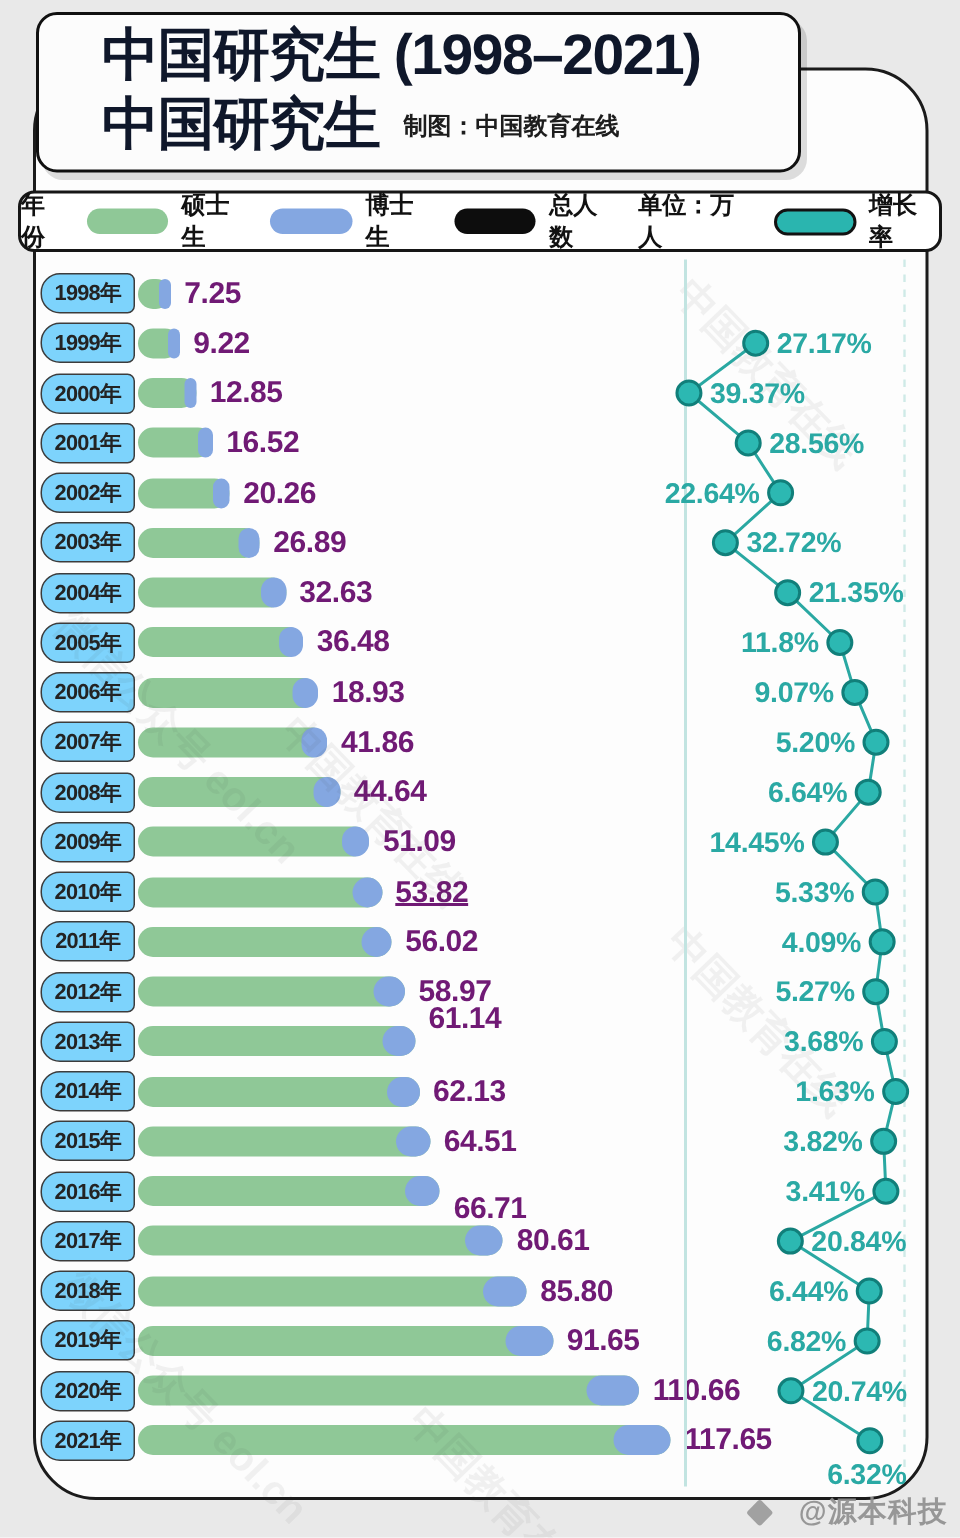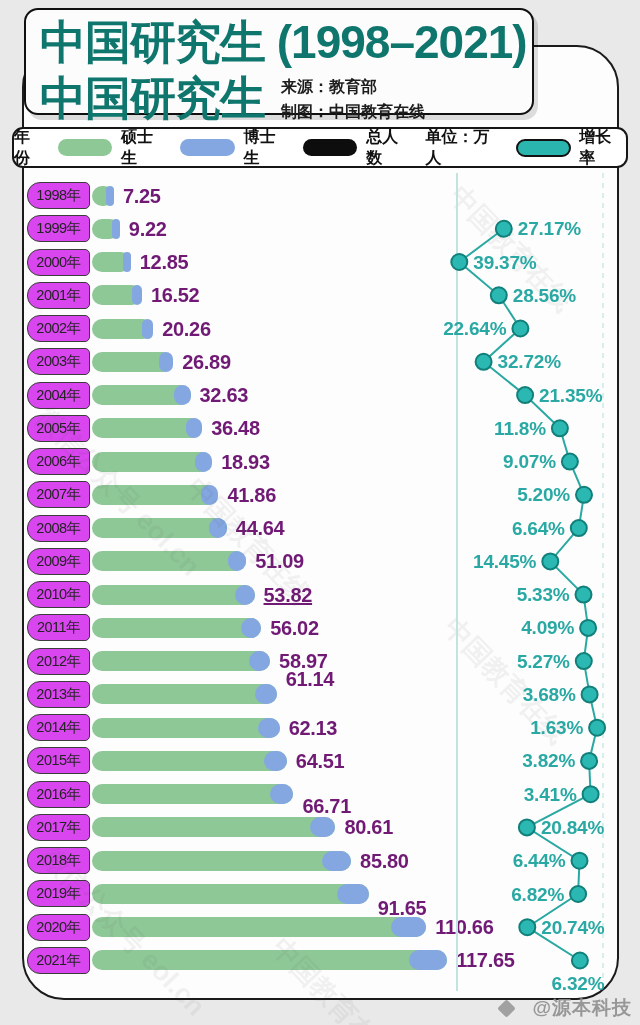--- a/index.html
+++ b/index.html
@@ -14,22 +14,22 @@
     background:#fdfdfd;border:2.5px solid #1b1b1b;border-radius:42px;
     z-index:1;
   }
   .title-box{
     position:absolute;left:24px;top:8px;width:510px;height:107px;
     background:#fcfcfc;border:2.5px solid #101010;border-radius:14px;
     box-shadow:4px 5px 0 rgba(0,0,0,.13);
     z-index:5;padding:4px 14px 0 14px;box-sizing:border-box;
   }
   .title-line{
-    font-size:46px;font-weight:900;color:#0f766e;line-height:1.22;
-    letter-spacing:-1px;white-space:nowrap;
+    font-size:38px;font-weight:900;color:#0f172a;line-height:1.22;
+    letter-spacing:-1px;white-space:nowrap;margin-left:28px;
   }
   .title-row2{display:flex;align-items:center;}
   .source-block{
     margin-left:16px;font-size:16px;font-weight:700;color:#1d1d1d;
     line-height:1.55;white-space:nowrap;padding-top:4px;
   }
   .legend-bar{
     position:absolute;left:12px;top:127px;width:616px;height:41px;
     background:#ffffff;border:2.2px solid #161616;border-radius:11px;
     display:flex;align-items:center;justify-content:center;
@@ -38,23 +38,23 @@
   .legend-bar .gap{width:13px;}
   .legend-bar .gap-sm{width:9px;}
   .swatch{height:17px;width:56px;border-radius:9px;display:inline-block;}
   .swatch-master{background:#8fc897;}
   .swatch-doctor{background:#84a7e1;}
   .swatch-total{background:#0d0d0d;}
   .swatch-growth{background:#2ab5af;border:2px solid #121212;width:52px;height:14px;}
   #rows{position:absolute;left:0;top:0;width:640px;height:1025px;z-index:2;}
   .year-pill{
     position:absolute;left:27px;width:63px;height:27px;box-sizing:border-box;
-    background:#d946ef;border:1.7px solid #3c3c3c;border-radius:13px 5px 5px 13px;
+    background:#7dd3fc;border:1.7px solid #3c3c3c;border-radius:13px 5px 5px 13px;
     display:flex;align-items:center;justify-content:center;
-    font-size:14.5px;font-weight:400;color:#232323;letter-spacing:-.5px;
+    font-size:14.5px;font-weight:700;color:#232323;letter-spacing:-.5px;
   }
   .bar-master{position:absolute;height:20px;background:#8fc897;border-radius:10px;}
   .bar-doctor{position:absolute;height:20px;background:#84a7e1;border-radius:10px;}
   .bar-value{
     position:absolute;height:24px;line-height:24px;
     font-size:20px;font-weight:700;color:#701a75;letter-spacing:-.3px;white-space:nowrap;
   }
   #overlay{position:absolute;left:0;top:0;z-index:4;pointer-events:none;}
   .vline-solid{stroke:#c2e4e1;stroke-width:2;}
   .vline-dashed{stroke:#cfeae7;stroke-width:1.6;stroke-dasharray:5 5;}
@@ -82,21 +82,20 @@
 </head>
 <body>
 
 <div class="main-card"></div>
 
 <div class="title-box">
   <div class="title-line">中国研究生 (1998–2021)</div>
   <div class="title-row2">
     <div class="title-line">中国研究生</div>
     <div class="source-block">
-      <div>来源：教育部</div>
       <div>制图：中国教育在线</div>
     </div>
   </div>
 </div>
 
 <div class="legend-bar">
   <span>年份</span>
   <span class="gap"></span>
   <span class="swatch swatch-master"></span>
   <span class="gap-sm"></span>
@@ -198,21 +197,21 @@
     <div class="bar-master" style="left: 92px; top: 817.44px; width: 243.442px;"></div>
     <div class="bar-doctor" style="left: 310.104px; top: 817.44px; width: 25.3378px;"></div>
     <div class="bar-value" style="left: 344.442px; top: 815.44px;">80.61</div>
     <div class="year-pill" style="top: 847.2px;">2018年</div>
     <div class="bar-master" style="left: 92px; top: 850.7px; width: 259.116px;"></div>
     <div class="bar-doctor" style="left: 322.275px; top: 850.7px; width: 28.841px;"></div>
     <div class="bar-value" style="left: 360.116px; top: 848.7px;">85.80</div>
     <div class="year-pill" style="top: 880.46px;">2019年</div>
     <div class="bar-master" style="left: 92px; top: 883.96px; width: 276.783px;"></div>
     <div class="bar-doctor" style="left: 337.013px; top: 883.96px; width: 31.7704px;"></div>
-    <div class="bar-value" style="left: 377.783px; top: 881.96px; margin-top: 14px;">91.65</div>
+    <div class="bar-value" style="left: 377.783px; top: 881.96px;">91.65</div>
     <div class="year-pill" style="top: 913.72px;">2020年</div>
     <div class="bar-master" style="left: 92px; top: 917.22px; width: 334.193px;"></div>
     <div class="bar-doctor" style="left: 391.161px; top: 917.22px; width: 35.032px;"></div>
     <div class="bar-value" style="left: 435.193px; top: 915.22px;">110.66</div>
     <div class="year-pill" style="top: 946.98px;">2021年</div>
     <div class="bar-master" style="left: 92px; top: 950.48px; width: 355.303px;"></div>
     <div class="bar-doctor" style="left: 409.311px; top: 950.48px; width: 37.9916px;"></div>
     <div class="bar-value" style="left: 456.303px; top: 948.48px;">117.65</div>
   </div>
 

